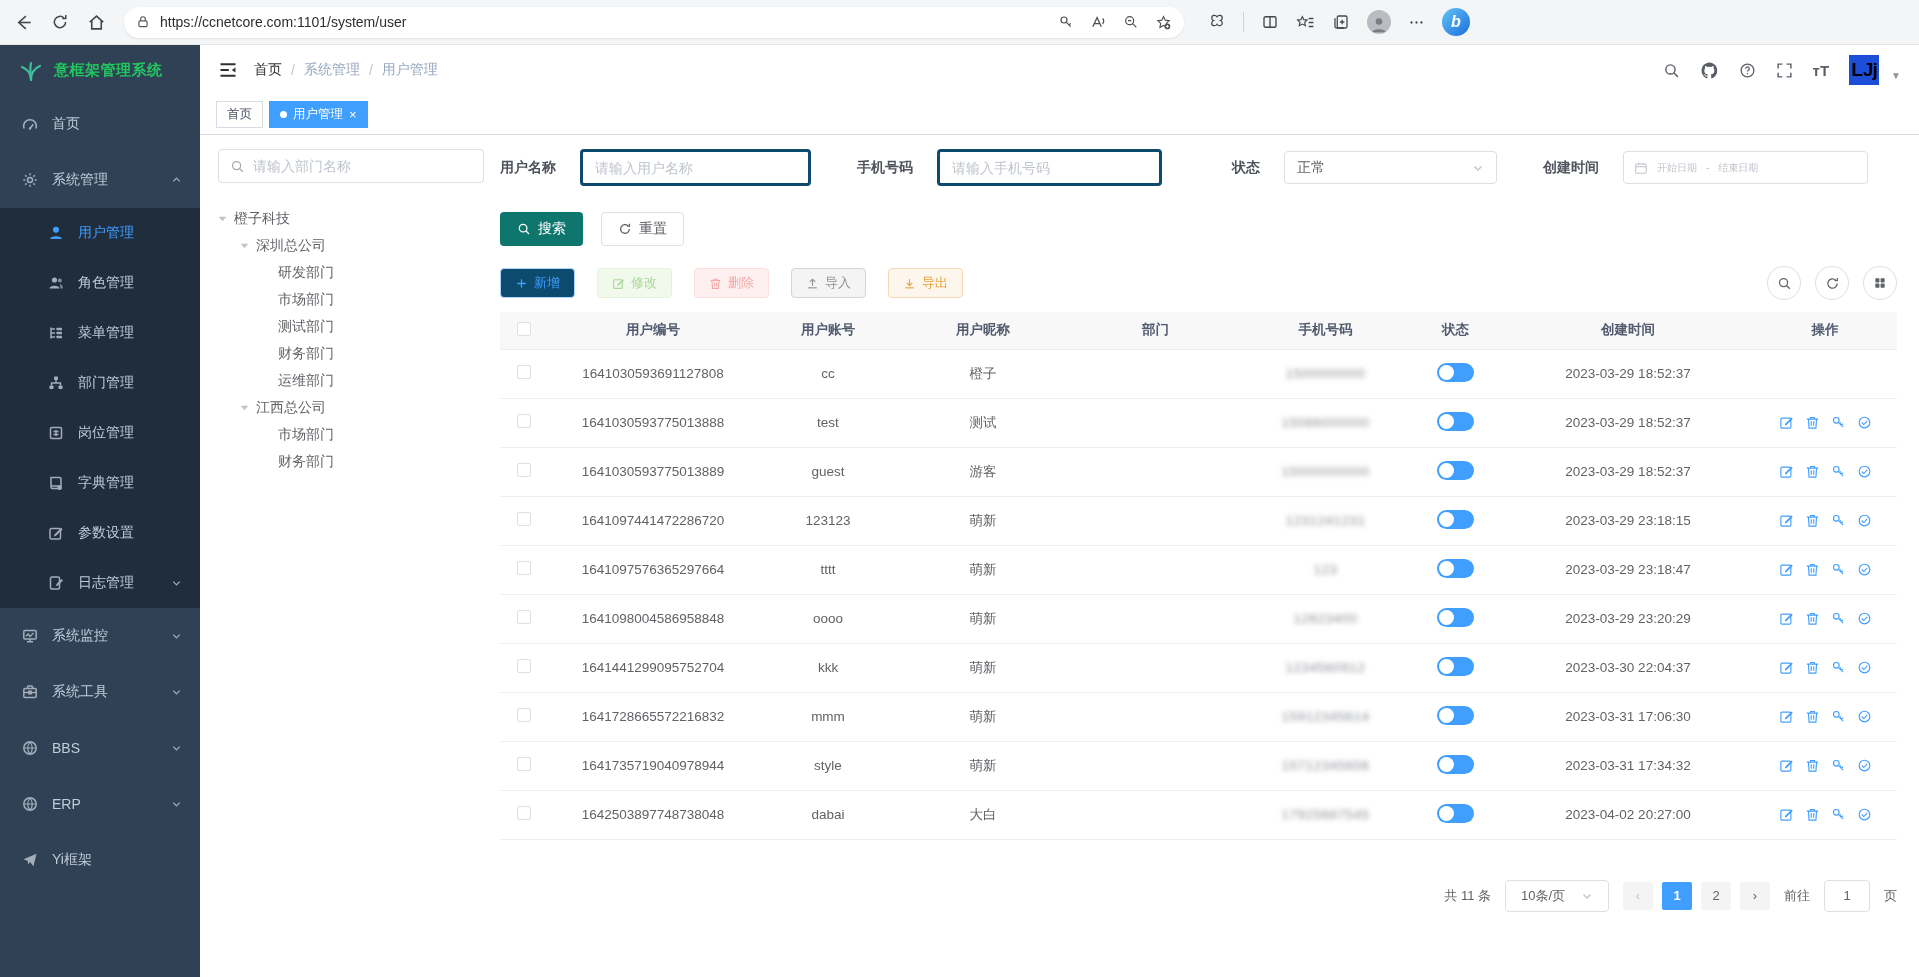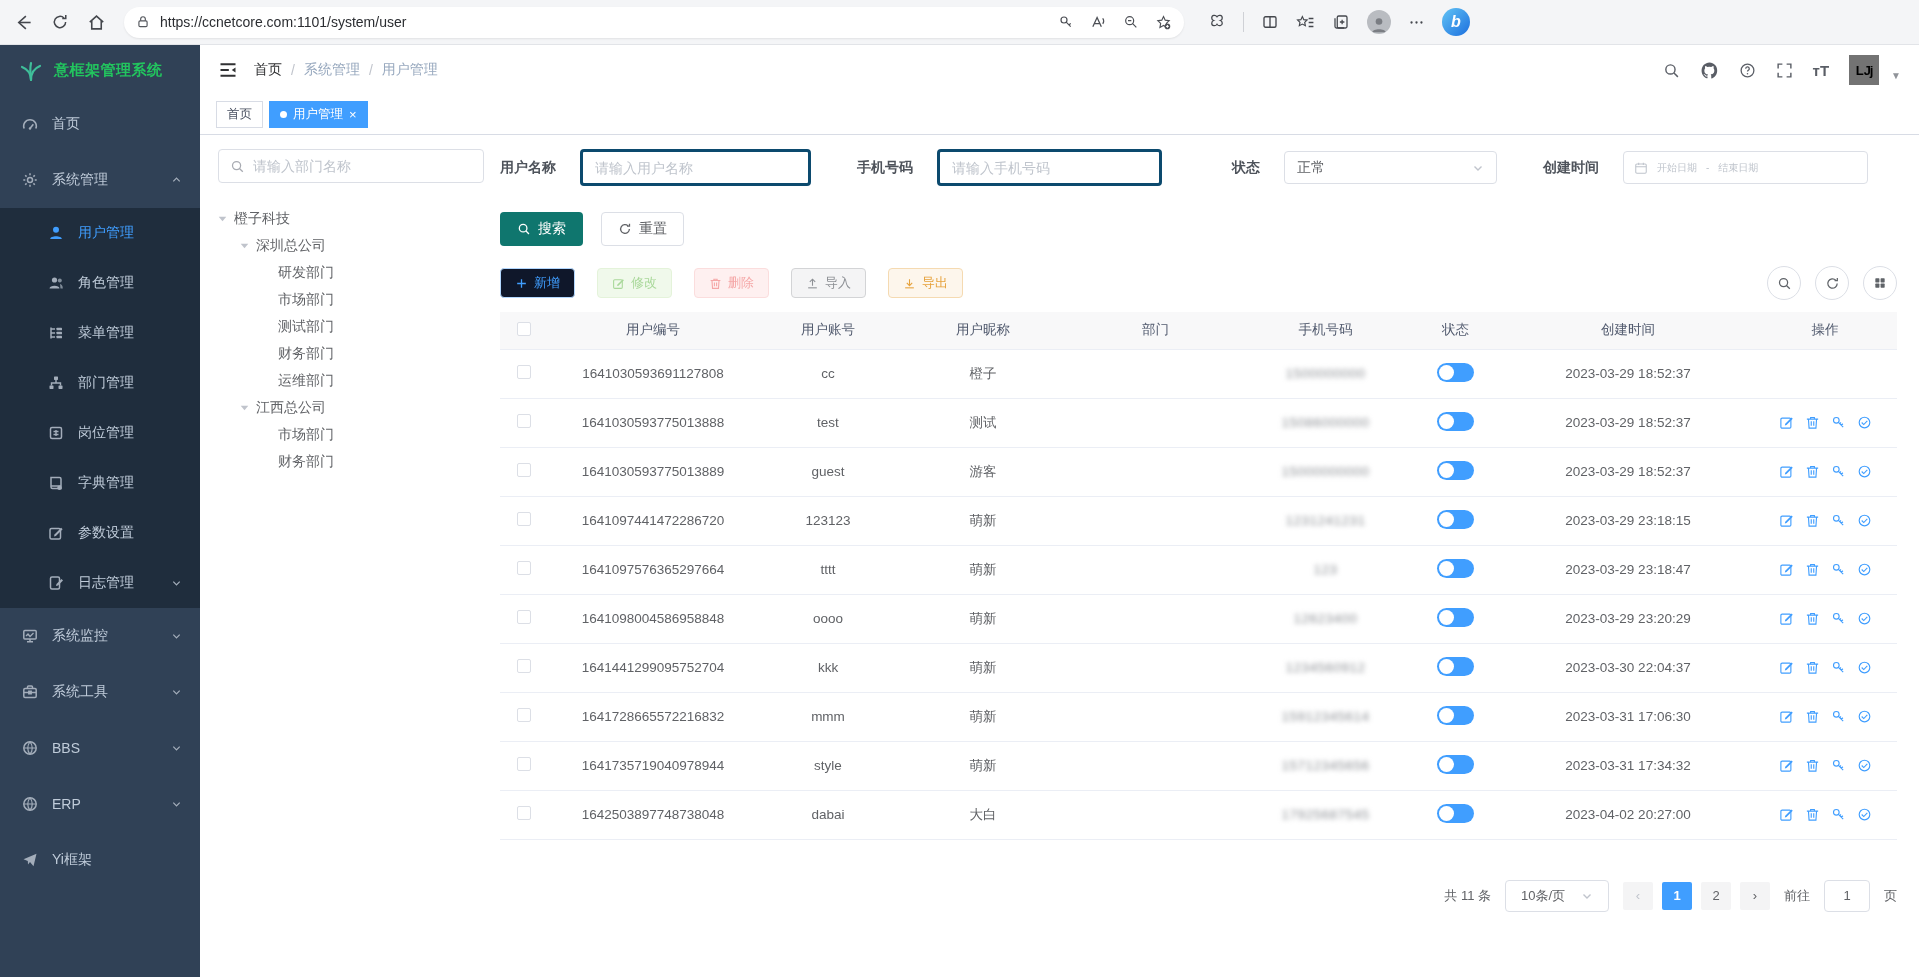--- a/index.html
+++ b/index.html
@@ -39,22 +39,22 @@
 
   
   #content { position:absolute; top:45px; left:200px; width:1719px; height:932px; background:#fff; }
   #navbar { height:50px; display:flex; align-items:center; padding:0 18px; gap:16px; }
   .crumb { font-size:14px; display:flex; gap:9px; align-items:center; }
   .crumb .c0 { color:#303133; }
   .crumb .sep { color:#c0c4cc; }
   .crumb .c-rest { color:#97a8be; }
   .nav-right { margin-left:auto; display:flex; align-items:center; gap:20px; color:#5a5e66; }
   .tT { font-size:15px; color:#5a5e66; font-weight:bold; }
-  .yj-avatar { width:30px; height:30px; background:#737373; display:flex; align-items:center; justify-content:center;
-    font-weight:bold; font-size:13px; color:#000; letter-spacing:-1px; }
+  .yj-avatar { width:30px; height:30px; background:#1d4ed8; display:flex; align-items:center; justify-content:center;
+    font-weight:bold; font-size:19px; color:#000; letter-spacing:-1px; }
   .nav-caret { color:#909399; font-size:10px; margin-left:-8px; margin-top:10px; }
 
   #tabsbar { height:40px; border-bottom:1px solid #d8dce5; display:flex; align-items:center; padding:0 16px; gap:6px; }
   .tag-tab { height:27px; display:inline-flex; align-items:center; gap:6px; padding:0 10px; font-size:12.5px;
     border:1px solid #d8dce5; background:#fff; color:#495060; cursor:pointer; }
   .tag-tab.active { background:#409eff; border-color:#409eff; color:#fff; }
   .tab-dot { width:7px; height:7px; border-radius:50%; background:#fff; display:inline-block; }
   .tab-close { font-size:13px; }
 
   #main { position:relative; height:842px; }
@@ -87,32 +87,32 @@
 
   .btn-row { margin-top:26px; display:flex; gap:18px; }
   .btn { height:34px; border-radius:4px; display:inline-flex; align-items:center; gap:7px; padding:0 16px;
     font-size:14px; cursor:pointer; border:1px solid transparent; font-family:inherit; background:#fff; }
   .btn-primary { background:#0f766e; color:#fff; }
   .btn-plainwhite { border-color:#dcdfe6; color:#606266; }
 
   .action-row { margin-top:20px; display:flex; gap:22px; align-items:center; }
   .btn-sm { height:30px; padding:0 14px; font-size:13px; border-radius:4px; display:inline-flex;
     align-items:center; gap:6px; cursor:pointer; border:1px solid transparent; }
-  .b-add    { background:#0f172a; border-color:#b3d8ff; color:#409eff; }
+  .b-add    { background:#0c4a6e; border-color:#b3d8ff; color:#409eff; }
   .b-mod    { background:#f0f9eb; border-color:#e4f3da; color:#a9d89a; }
   .b-del    { background:#fef0f0; border-color:#fbdddd; color:#f5a7a7; }
   .b-imp    { background:#f4f4f5; border-color:#d3d4d6; color:#8d9095; }
   .b-exp    { background:#fdf6ec; border-color:#f5dab1; color:#e6a23c; }
   .tool-circles { margin-left:auto; display:flex; gap:14px; }
   .circ { width:34px; height:34px; border-radius:50%; border:1px solid #dcdfe6; display:flex;
     align-items:center; justify-content:center; color:#5f6368; cursor:pointer; background:#fff; }
 
   
   table.users { margin-top:12px; width:100%; border-collapse:collapse; table-layout:fixed; }
-  table.users thead th { height:37px; background:#f8f8f9; color:#515a6e; font-size:13.5px; font-weight:normal;
+  table.users thead th { height:37px; background:#f8f8f9; color:#515a6e; font-size:13.5px; font-weight:bold;
     text-align:center; border-bottom:1px solid #ebeef5; }
   table.users tbody td { height:49px; text-align:center; font-size:13.5px; color:#606266;
     border-bottom:1px solid #ebeef5; }
   .cb { width:14px; height:14px; border:1px solid #dcdfe6; border-radius:2px; display:inline-block;
     background:#fff; cursor:pointer; }
   .blurred { color:#8d9095; filter:blur(2.6px); letter-spacing:.5px; }
   .switch { width:37px; height:19px; border-radius:10px; background:#409eff; display:inline-block;
     position:relative; cursor:pointer; }
   .switch .knob { position:absolute; left:2px; top:2px; width:15px; height:15px; border-radius:50%; background:#fff; }
   .ops { display:flex; gap:11px; justify-content:center; color:#409eff; }

